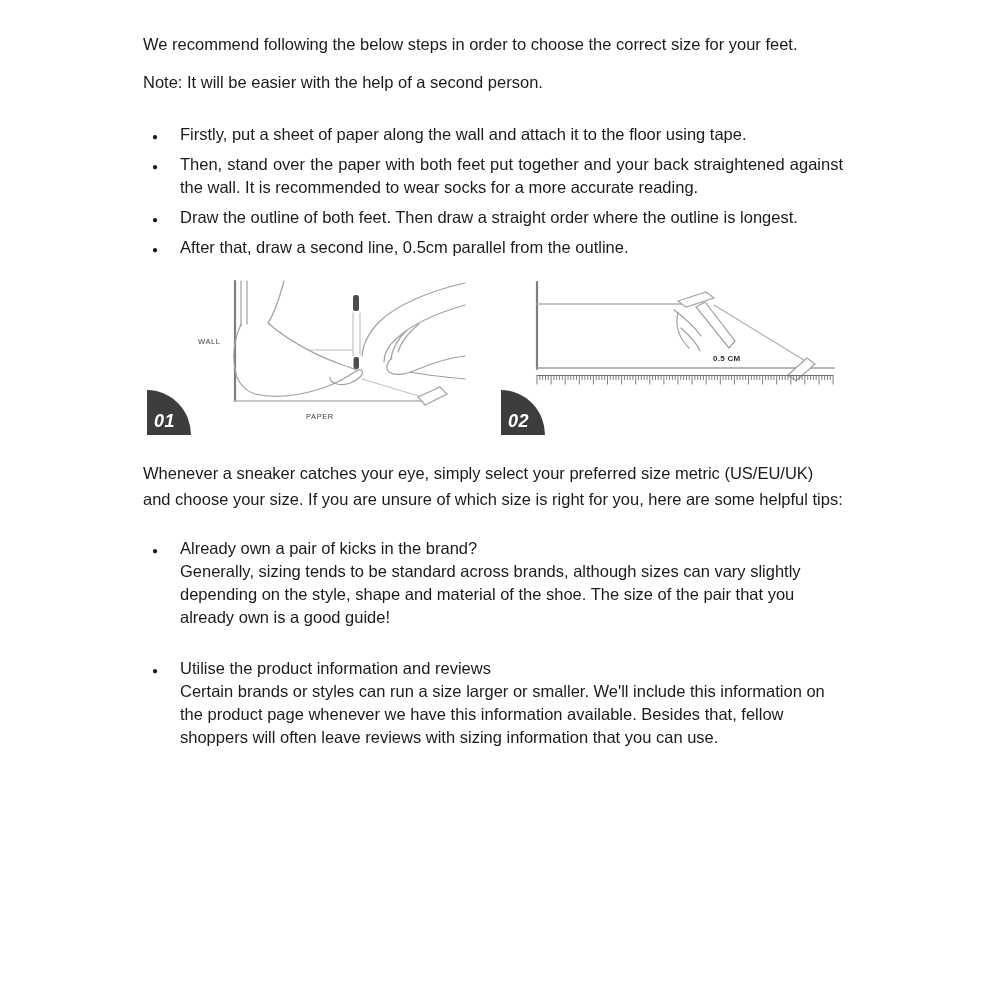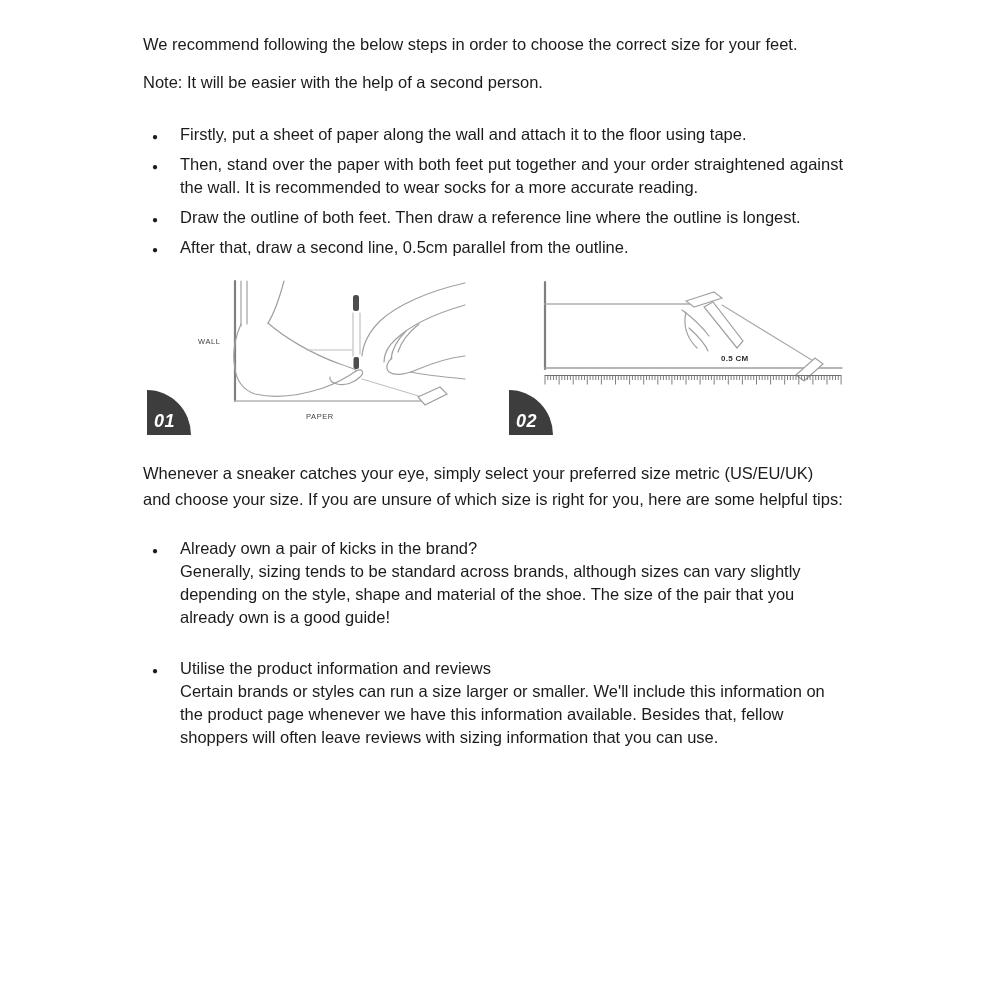--- a/index.html
+++ b/index.html
@@ -37,21 +37,21 @@
     color: #1b1b1b;
   }
   ul.bullets li.justify { text-align: justify; }
   .diagrams {
     position: relative;
     height: 160px;
     margin: 19px 0 23px 0;
   }
   .diagram { position: absolute; top: 0; }
   .diagram.d1 { left: 4px;   width: 320px; height: 160px; }
-  .diagram.d2 { left: 366px; width: 380px; height: 160px; text-align: center; }
+  .diagram.d2 { left: 358px; width: 380px; height: 160px; text-align: center; }
   .diagram svg { display:block; }
   .badge {
     position: absolute;
     left: 0;
     bottom: 3px;
     width: 44px;
     height: 45px;
     background: #3d3d3d;
     border-radius: 0 100% 0 0;
     color: #ffffff;
@@ -85,22 +85,22 @@
 </head>
 <body>
 
 <div class="page">
 
   <p class="intro">We recommend following the below steps in order to choose the correct size for your feet.</p>
   <p class="note">Note: It will be easier with the help of a second person.</p>
 
   <ul class="bullets">
       <li>Firstly, put a sheet of paper along the wall and attach it to the floor using tape.</li>
-      <li class="justify">Then, stand over the paper with both feet put together and your order straightened against the wall. It is recommended to wear socks for a more accurate reading.</li>
-      <li>Draw the outline of both feet. Then draw a reference line where the outline is longest.</li>
+      <li class="justify">Then, stand over the paper with both feet put together and your back straightened against the wall. It is recommended to wear socks for a more accurate reading.</li>
+      <li>Draw the outline of both feet. Then draw a straight order where the outline is longest.</li>
       <li>After that, draw a second line, 0.5cm parallel from the outline.</li>
     </ul>
 
   <div class="diagrams">
 
     <div class="diagram d1">
       <svg width="320" height="160" viewBox="0 0 320 160">
         <g fill="none" stroke="#a0a0a0" stroke-width="1.2" stroke-linecap="round">
           <line x1="88" y1="3" x2="88" y2="123" stroke="#7f7f7f" stroke-width="2.2"></line>
           <line x1="88" y1="123" x2="284" y2="123" stroke="#b5b5b5" stroke-width="1.4"></line>

